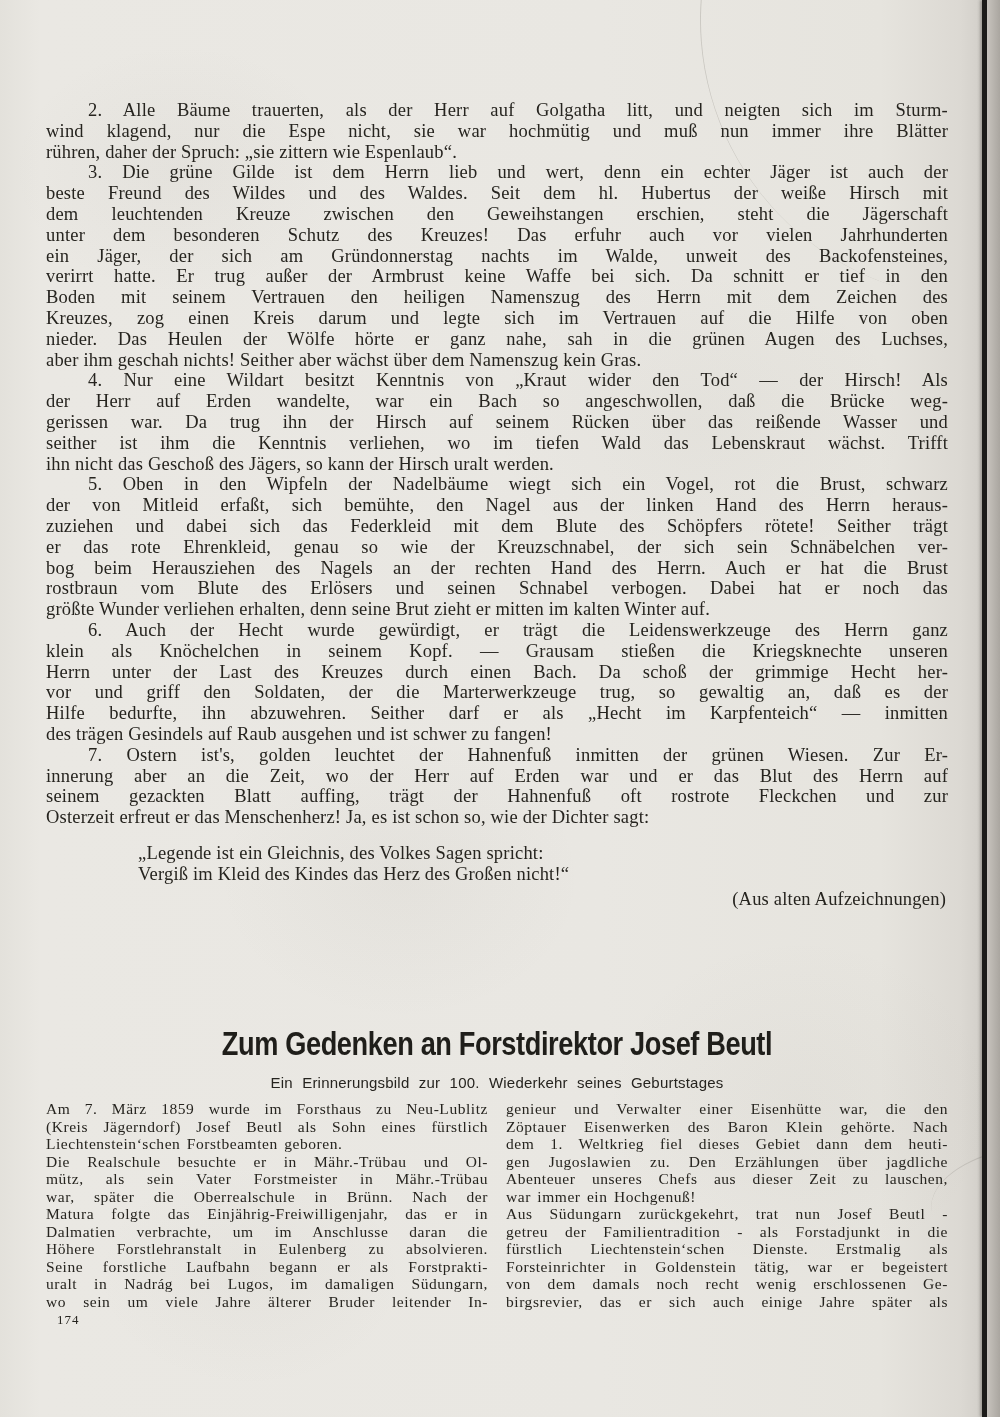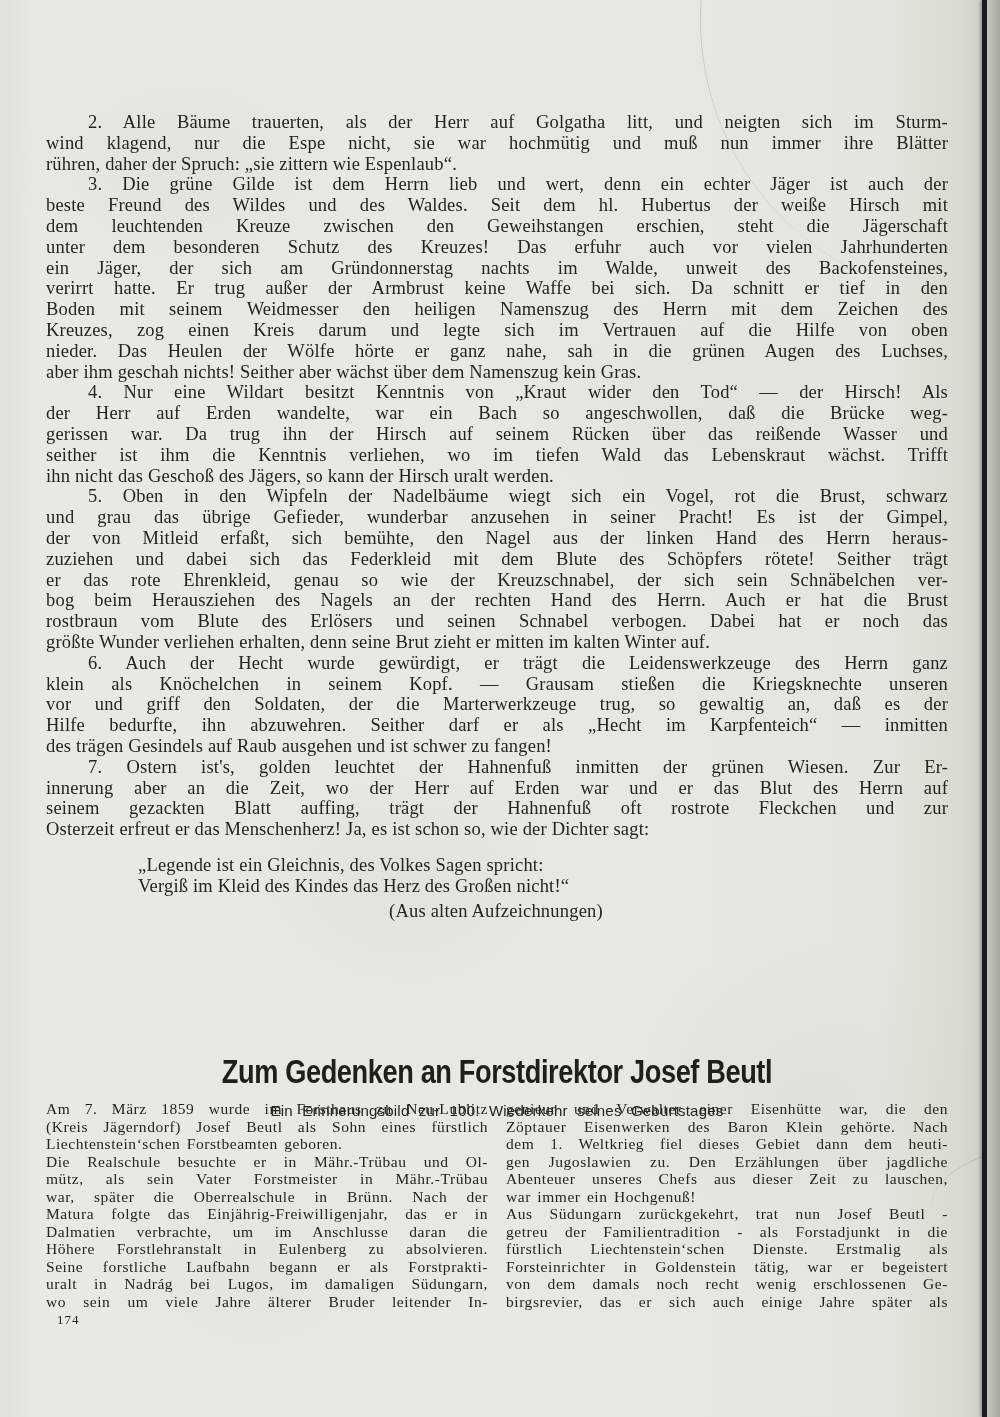--- a/index.html
+++ b/index.html
@@ -56,29 +56,29 @@
   .textblock { position:absolute; left:46px; width:902px; }
 
   
   .legends {
     top:100px;
     font-size: 18.5px;
     line-height: 20.8px;
     letter-spacing: 0.2px;
   }
   .legend-par { }
-  .legend-par:first-child { margin-top: 12px; }
+  .legend-par:first-child { margin-top: 0; }
   .line { text-align: justify; text-align-last: justify; white-space: normal; }
   .line.last { text-align-last: left; }
   [data-justify-last="true"] .line.last { text-align-last: justify; }
   .legend-par .line:first-child { text-indent: 42px; }
 
   .quote-block { margin-top: 15px; margin-left: 92px; }
   .quote-line { text-align:left; }
-  .attribution { margin-top: 5px; text-align: center; padding-right: 2px; }
+  .attribution { margin-top: 5px; text-align: right; padding-right: 2px; }
 
   
   .article-head { top: 1024px; text-align: center; }
   .article-title-wrap { line-height: 38px; }
   .article-title {
     display: inline-block;
     font-family: "Liberation Sans", sans-serif;
     font-weight: 700;
     font-size: 34px;
     letter-spacing: -0.5px;
@@ -132,65 +132,65 @@
         <div class="line">wind klagend, nur die Espe nicht, sie war hochmütig und muß nun immer ihre Blätter</div>
         <div class="line last">rühren, daher der Spruch: „sie zittern wie Espenlaub“.</div>
       </div>
     <div class="legend-par">
         <div class="line">3. Die grüne Gilde ist dem Herrn lieb und wert, denn ein echter Jäger ist auch der</div>
         <div class="line">beste Freund des Wildes und des Waldes. Seit dem hl. Hubertus der weiße Hirsch mit</div>
         <div class="line">dem leuchtenden Kreuze zwischen den Geweihstangen erschien, steht die Jägerschaft</div>
         <div class="line">unter dem besonderen Schutz des Kreuzes! Das erfuhr auch vor vielen Jahrhunderten</div>
         <div class="line">ein Jäger, der sich am Gründonnerstag nachts im Walde, unweit des Backofensteines,</div>
         <div class="line">verirrt hatte. Er trug außer der Armbrust keine Waffe bei sich. Da schnitt er tief in den</div>
-        <div class="line">Boden mit seinem Weidmesser den heiligen Namenszug des Herrn mit dem Zeichen des</div>
+        <div class="line">Boden mit seinem Vertrauen den heiligen Namenszug des Herrn mit dem Zeichen des</div>
         <div class="line">Kreuzes, zog einen Kreis darum und legte sich im Vertrauen auf die Hilfe von oben</div>
         <div class="line">nieder. Das Heulen der Wölfe hörte er ganz nahe, sah in die grünen Augen des Luchses,</div>
         <div class="line last">aber ihm geschah nichts! Seither aber wächst über dem Namenszug kein Gras.</div>
       </div>
     <div class="legend-par">
         <div class="line">4. Nur eine Wildart besitzt Kenntnis von „Kraut wider den Tod“ — der Hirsch! Als</div>
         <div class="line">der Herr auf Erden wandelte, war ein Bach so angeschwollen, daß die Brücke weg-</div>
         <div class="line">gerissen war. Da trug ihn der Hirsch auf seinem Rücken über das reißende Wasser und</div>
         <div class="line">seither ist ihm die Kenntnis verliehen, wo im tiefen Wald das Lebenskraut wächst. Trifft</div>
         <div class="line last">ihn nicht das Geschoß des Jägers, so kann der Hirsch uralt werden.</div>
       </div>
     <div class="legend-par">
         <div class="line">5. Oben in den Wipfeln der Nadelbäume wiegt sich ein Vogel, rot die Brust, schwarz</div>
-        <div class="line">und grau das übrige Gefieder, wunderbar anzusehen in seiner Pracht! Es ist der Gimpel,</div>
         <div class="line">der von Mitleid erfaßt, sich bemühte, den Nagel aus der linken Hand des Herrn heraus-</div>
         <div class="line">zuziehen und dabei sich das Federkleid mit dem Blute des Schöpfers rötete! Seither trägt</div>
         <div class="line">er das rote Ehrenkleid, genau so wie der Kreuzschnabel, der sich sein Schnäbelchen ver-</div>
         <div class="line">bog beim Herausziehen des Nagels an der rechten Hand des Herrn. Auch er hat die Brust</div>
         <div class="line">rostbraun vom Blute des Erlösers und seinen Schnabel verbogen. Dabei hat er noch das</div>
         <div class="line last">größte Wunder verliehen erhalten, denn seine Brut zieht er mitten im kalten Winter auf.</div>
       </div>
     <div class="legend-par">
         <div class="line">6. Auch der Hecht wurde gewürdigt, er trägt die Leidenswerkzeuge des Herrn ganz</div>
         <div class="line">klein als Knöchelchen in seinem Kopf. — Grausam stießen die Kriegsknechte unseren</div>
+        <div class="line">Herrn unter der Last des Kreuzes durch einen Bach. Da schoß der grimmige Hecht her-</div>
         <div class="line">vor und griff den Soldaten, der die Marterwerkzeuge trug, so gewaltig an, daß es der</div>
         <div class="line">Hilfe bedurfte, ihn abzuwehren. Seither darf er als „Hecht im Karpfenteich“ — inmitten</div>
         <div class="line last">des trägen Gesindels auf Raub ausgehen und ist schwer zu fangen!</div>
       </div>
     <div class="legend-par">
         <div class="line">7. Ostern ist's, golden leuchtet der Hahnenfuß inmitten der grünen Wiesen. Zur Er-</div>
         <div class="line">innerung aber an die Zeit, wo der Herr auf Erden war und er das Blut des Herrn auf</div>
         <div class="line">seinem gezackten Blatt auffing, trägt der Hahnenfuß oft rostrote Fleckchen und zur</div>
         <div class="line last">Osterzeit erfreut er das Menschenherz! Ja, es ist schon so, wie der Dichter sagt:</div>
       </div>
 
     <div class="quote-block">
       <div class="quote-line">„Legende ist ein Gleichnis, des Volkes Sagen spricht:</div>
       <div class="quote-line">Vergiß im Kleid des Kindes das Herz des Großen nicht!“</div>
     </div>
 
     <div class="attribution">(Aus alten Aufzeichnungen)</div>
   </div>
 
-  <div class="textblock article-head" style="position:absolute;margin-top:28px;">
+  <div class="textblock article-head" style="position:absolute;">
     <div class="article-title-wrap">
       <span class="article-title">Zum Gedenken an Forstdirektor Josef Beutl</span>
     </div>
     <div class="article-subtitle">Ein Erinnerungsbild zur 100. Wiederkehr seines Geburtstages</div>
   </div>
 
   <div class="textblock columns" style="position:absolute;">
     <div class="col">
       <div class="col-par">
           <div class="line">Am 7. März 1859 wurde im Forsthaus zu Neu-Lublitz</div>

